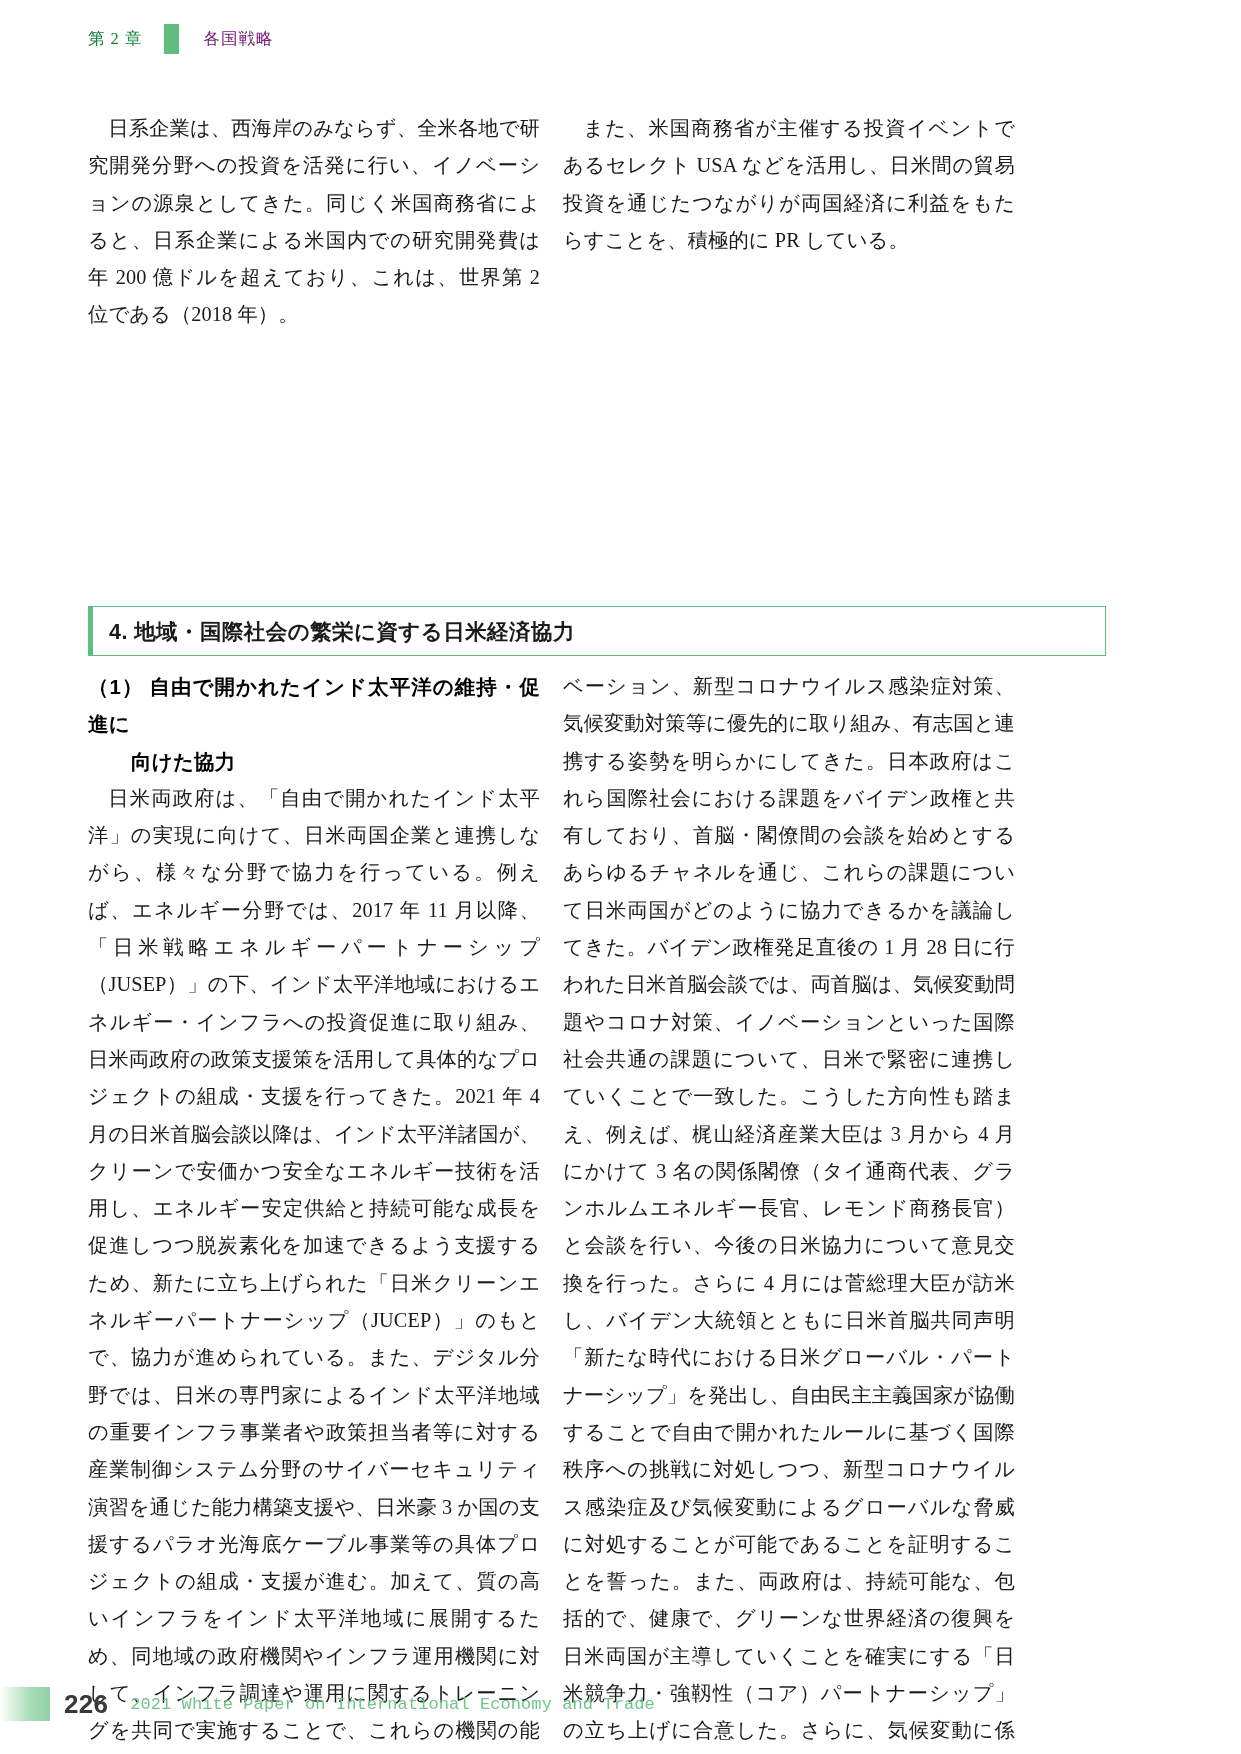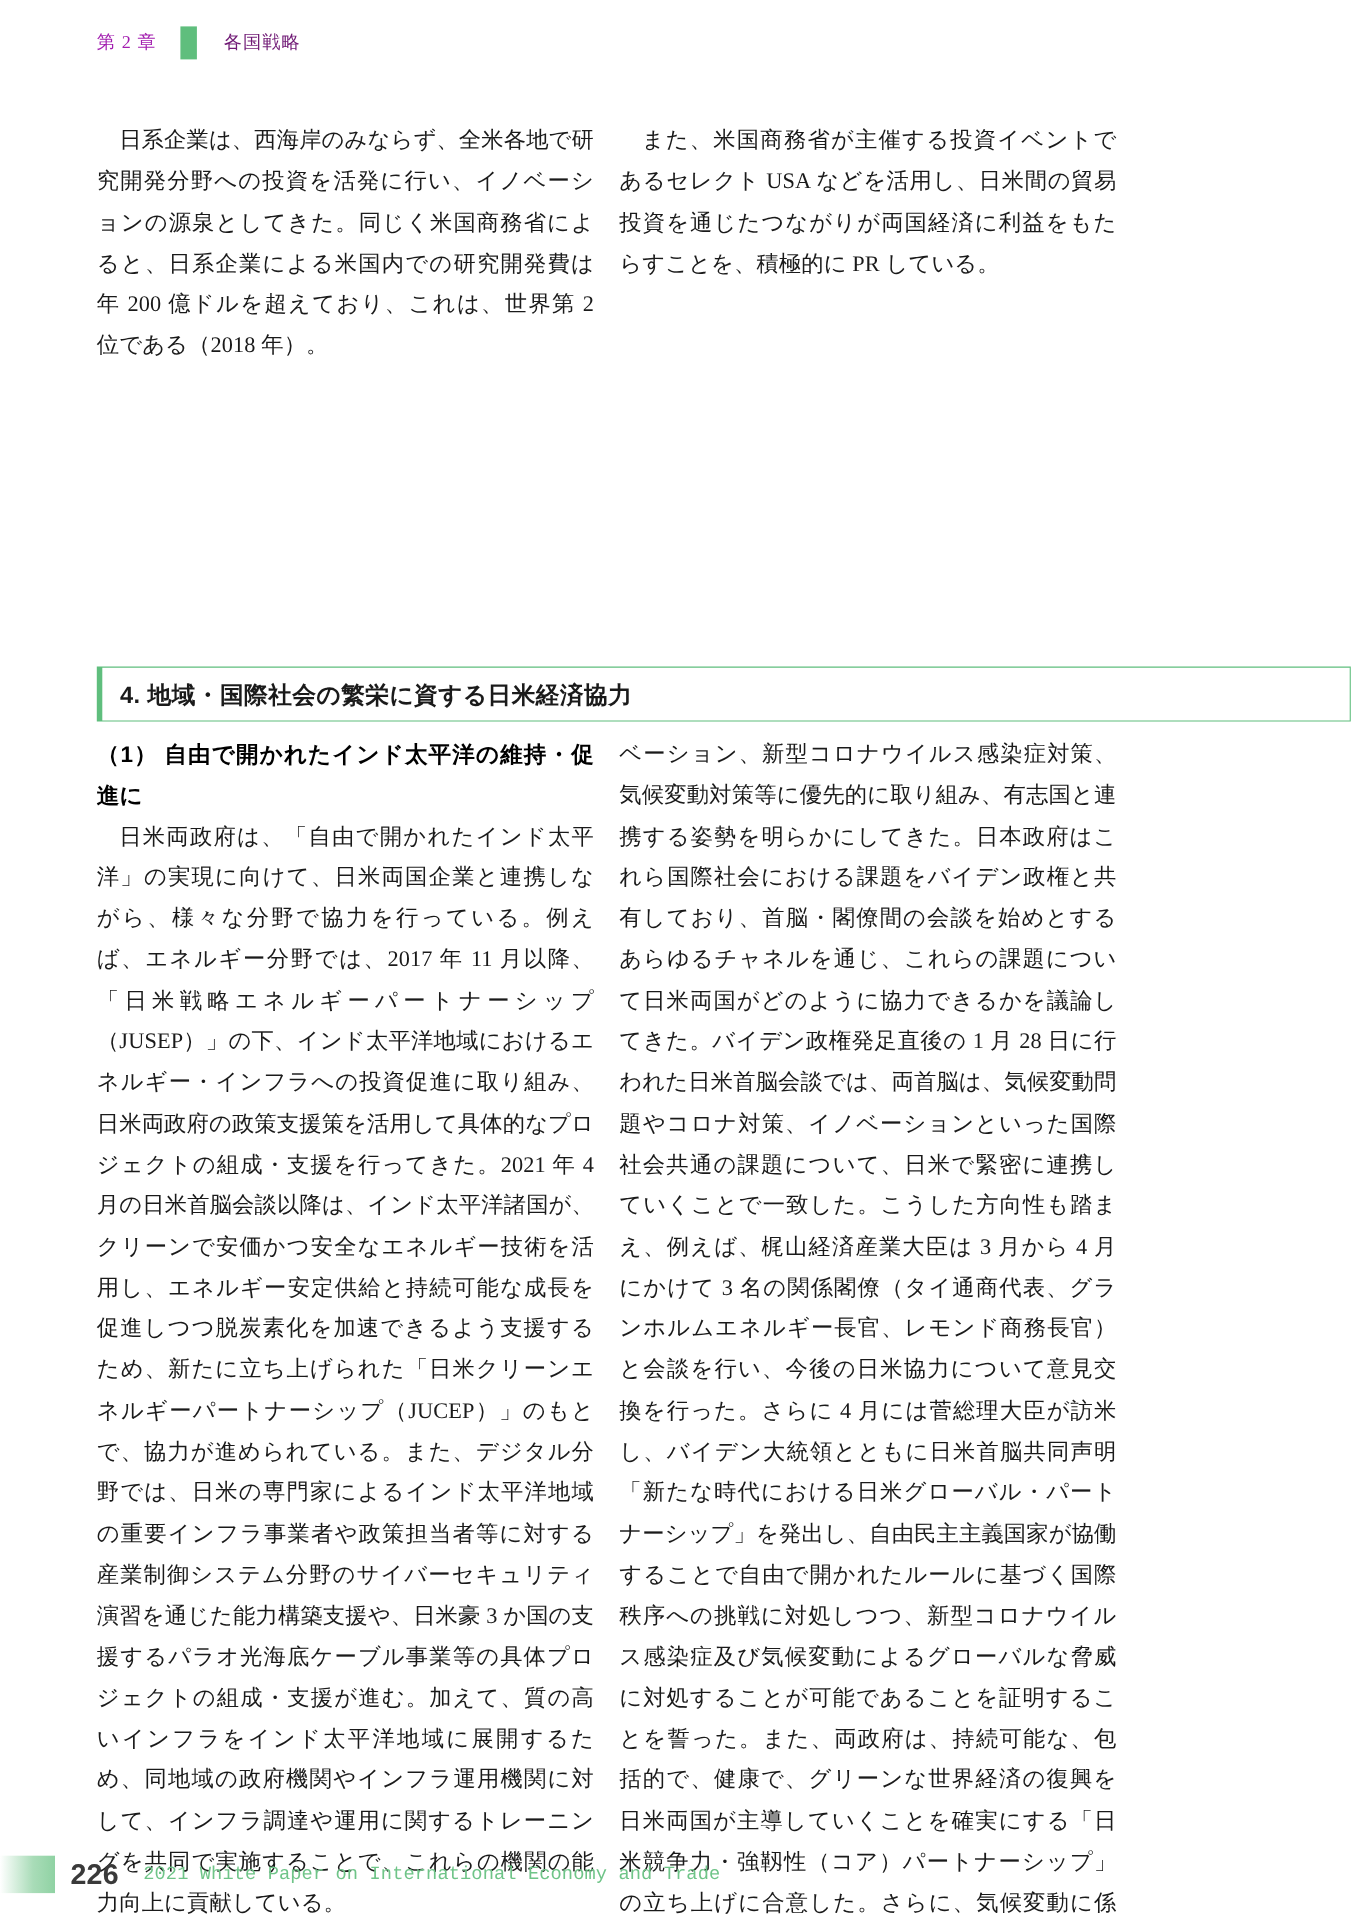--- a/index.html
+++ b/index.html
@@ -21,21 +21,21 @@
     position: absolute;
     top: 24px;
     left: 88px;
     display: flex;
     align-items: center;
     height: 30px;
   }
   .header-chapter {
     font-size: 16.5px;
     letter-spacing: 0.06em;
-    color: #a21caf;
+    color: #15803d;
     white-space: nowrap;
   }
   .header-rule {
     width: 15px;
     height: 30px;
     background: #5FBE7D;
     margin: 0 24px 0 22px;
     flex: none;
   }
   .header-title {
@@ -69,21 +69,21 @@
   }
   p.indent {
     text-indent: 1em;
   }
 
   
   .section-box {
     position: absolute;
     left: 88px;
     top: 606px;
-    width: 1140px;
+    width: 1018px;
     height: 50px;
     box-sizing: border-box;
     border: 1px solid #5FBE7D;
     border-left: 5px solid #5FBE7D;
     display: flex;
     align-items: center;
   }
   .section-box-text {
     font-family: "Liberation Sans", "DejaVu Sans", sans-serif;
     font-weight: 700;
@@ -158,20 +158,21 @@
   <p class="indent">また、米国商務省が主催する投資イベントであるセレクト USA などを活用し、日米間の貿易投資を通じたつながりが両国経済に利益をもたらすことを、積極的に PR している。</p>
 </div>
 
 <div class="section-box">
   <span class="section-box-text">4.  地域・国際社会の繁栄に資する日米経済協力</span>
 </div>
 
 <div class="col col-left mid-left">
   <div class="subhead">
     <span class="num">（1）</span><span>自由で開かれたインド太平洋の維持・促進に</span>
+    <span class="cont">向けた協力</span>
   </div>
   <p class="indent">日米両政府は、「自由で開かれたインド太平洋」の実現に向けて、日米両国企業と連携しながら、様々な分野で協力を行っている。例えば、エネルギー分野では、2017 年 11 月以降、「日米戦略エネルギーパートナーシップ（JUSEP）」の下、インド太平洋地域におけるエネルギー・インフラへの投資促進に取り組み、日米両政府の政策支援策を活用して具体的なプロジェクトの組成・支援を行ってきた。2021 年 4 月の日米首脳会談以降は、インド太平洋諸国が、クリーンで安価かつ安全なエネルギー技術を活用し、エネルギー安定供給と持続可能な成長を促進しつつ脱炭素化を加速できるよう支援するため、新たに立ち上げられた「日米クリーンエネルギーパートナーシップ（JUCEP）」のもとで、協力が進められている。また、デジタル分野では、日米の専門家によるインド太平洋地域の重要インフラ事業者や政策担当者等に対する産業制御システム分野のサイバーセキュリティ演習を通じた能力構築支援や、日米豪 3 か国の支援するパラオ光海底ケーブル事業等の具体プロジェクトの組成・支援が進む。加えて、質の高いインフラをインド太平洋地域に展開するため、同地域の政府機関やインフラ運用機関に対して、インフラ調達や運用に関するトレーニングを共同で実施することで、これらの機関の能力向上に貢献している。</p>
 
 </div>
 
 <div class="col col-right mid-right">
   <p>ベーション、新型コロナウイルス感染症対策、気候変動対策等に優先的に取り組み、有志国と連携する姿勢を明らかにしてきた。日本政府はこれら国際社会における課題をバイデン政権と共有しており、首脳・閣僚間の会談を始めとするあらゆるチャネルを通じ、これらの課題について日米両国がどのように協力できるかを議論してきた。バイデン政権発足直後の 1 月 28 日に行われた日米首脳会談では、両首脳は、気候変動問題やコロナ対策、イノベーションといった国際社会共通の課題について、日米で緊密に連携していくことで一致した。こうした方向性も踏まえ、例えば、梶山経済産業大臣は 3 月から 4 月にかけて 3 名の関係閣僚（タイ通商代表、グランホルムエネルギー長官、レモンド商務長官）と会談を行い、今後の日米協力について意見交換を行った。さらに 4 月には菅総理大臣が訪米し、バイデン大統領とともに日米首脳共同声明「新たな時代における日米グローバル・パートナーシップ」を発出し、自由民主主義国家が協働することで自由で開かれたルールに基づく国際秩序への挑戦に対処しつつ、新型コロナウイルス感染症及び気候変動によるグローバルな脅威に対処することが可能であることを証明することを誓った。また、両政府は、持続可能な、包括的で、健康で、グリーンな世界経済の復興を日米両国が主導していくことを確実にする「日米競争力・強靱性（コア）パートナーシップ」の立ち上げに合意した。さらに、気候変動に係る各分野での協力を一層強化していくため、「野心、脱炭素化及びクリーンエネルギーに関する日米気候パートナーシップ」を立ち上げることで一致した。</p>
 </div>
 
 <div class="page-footer">

